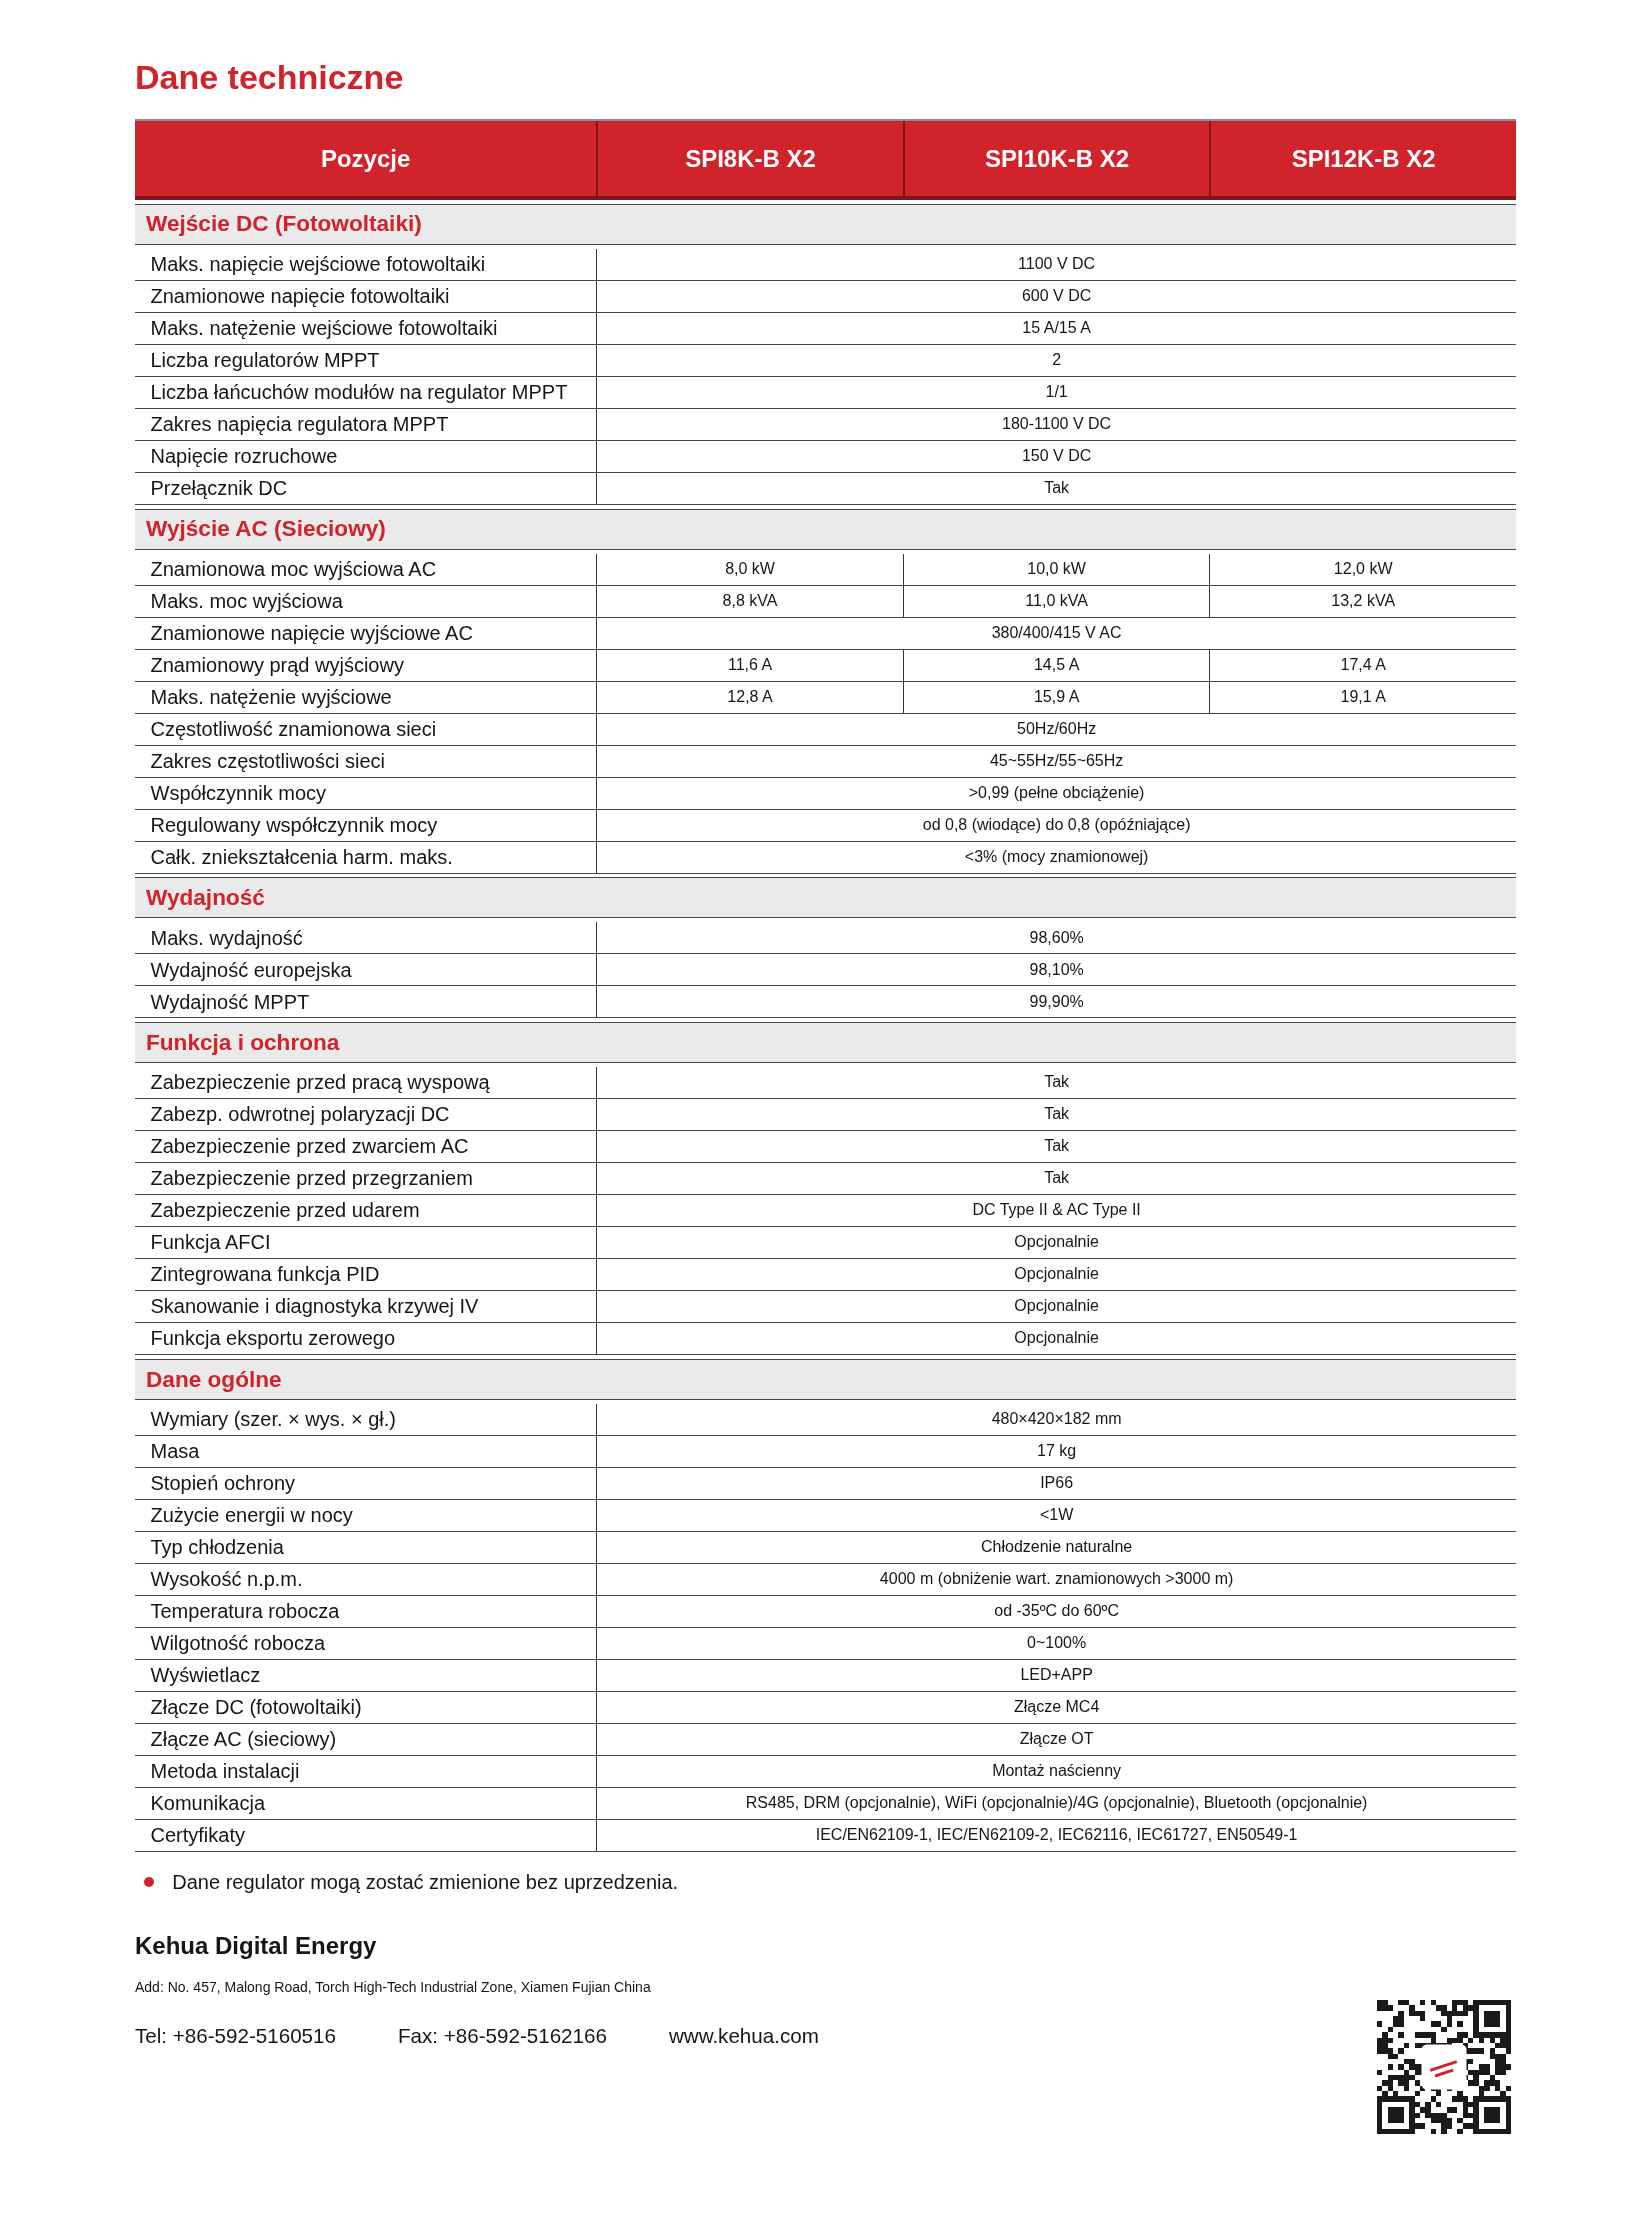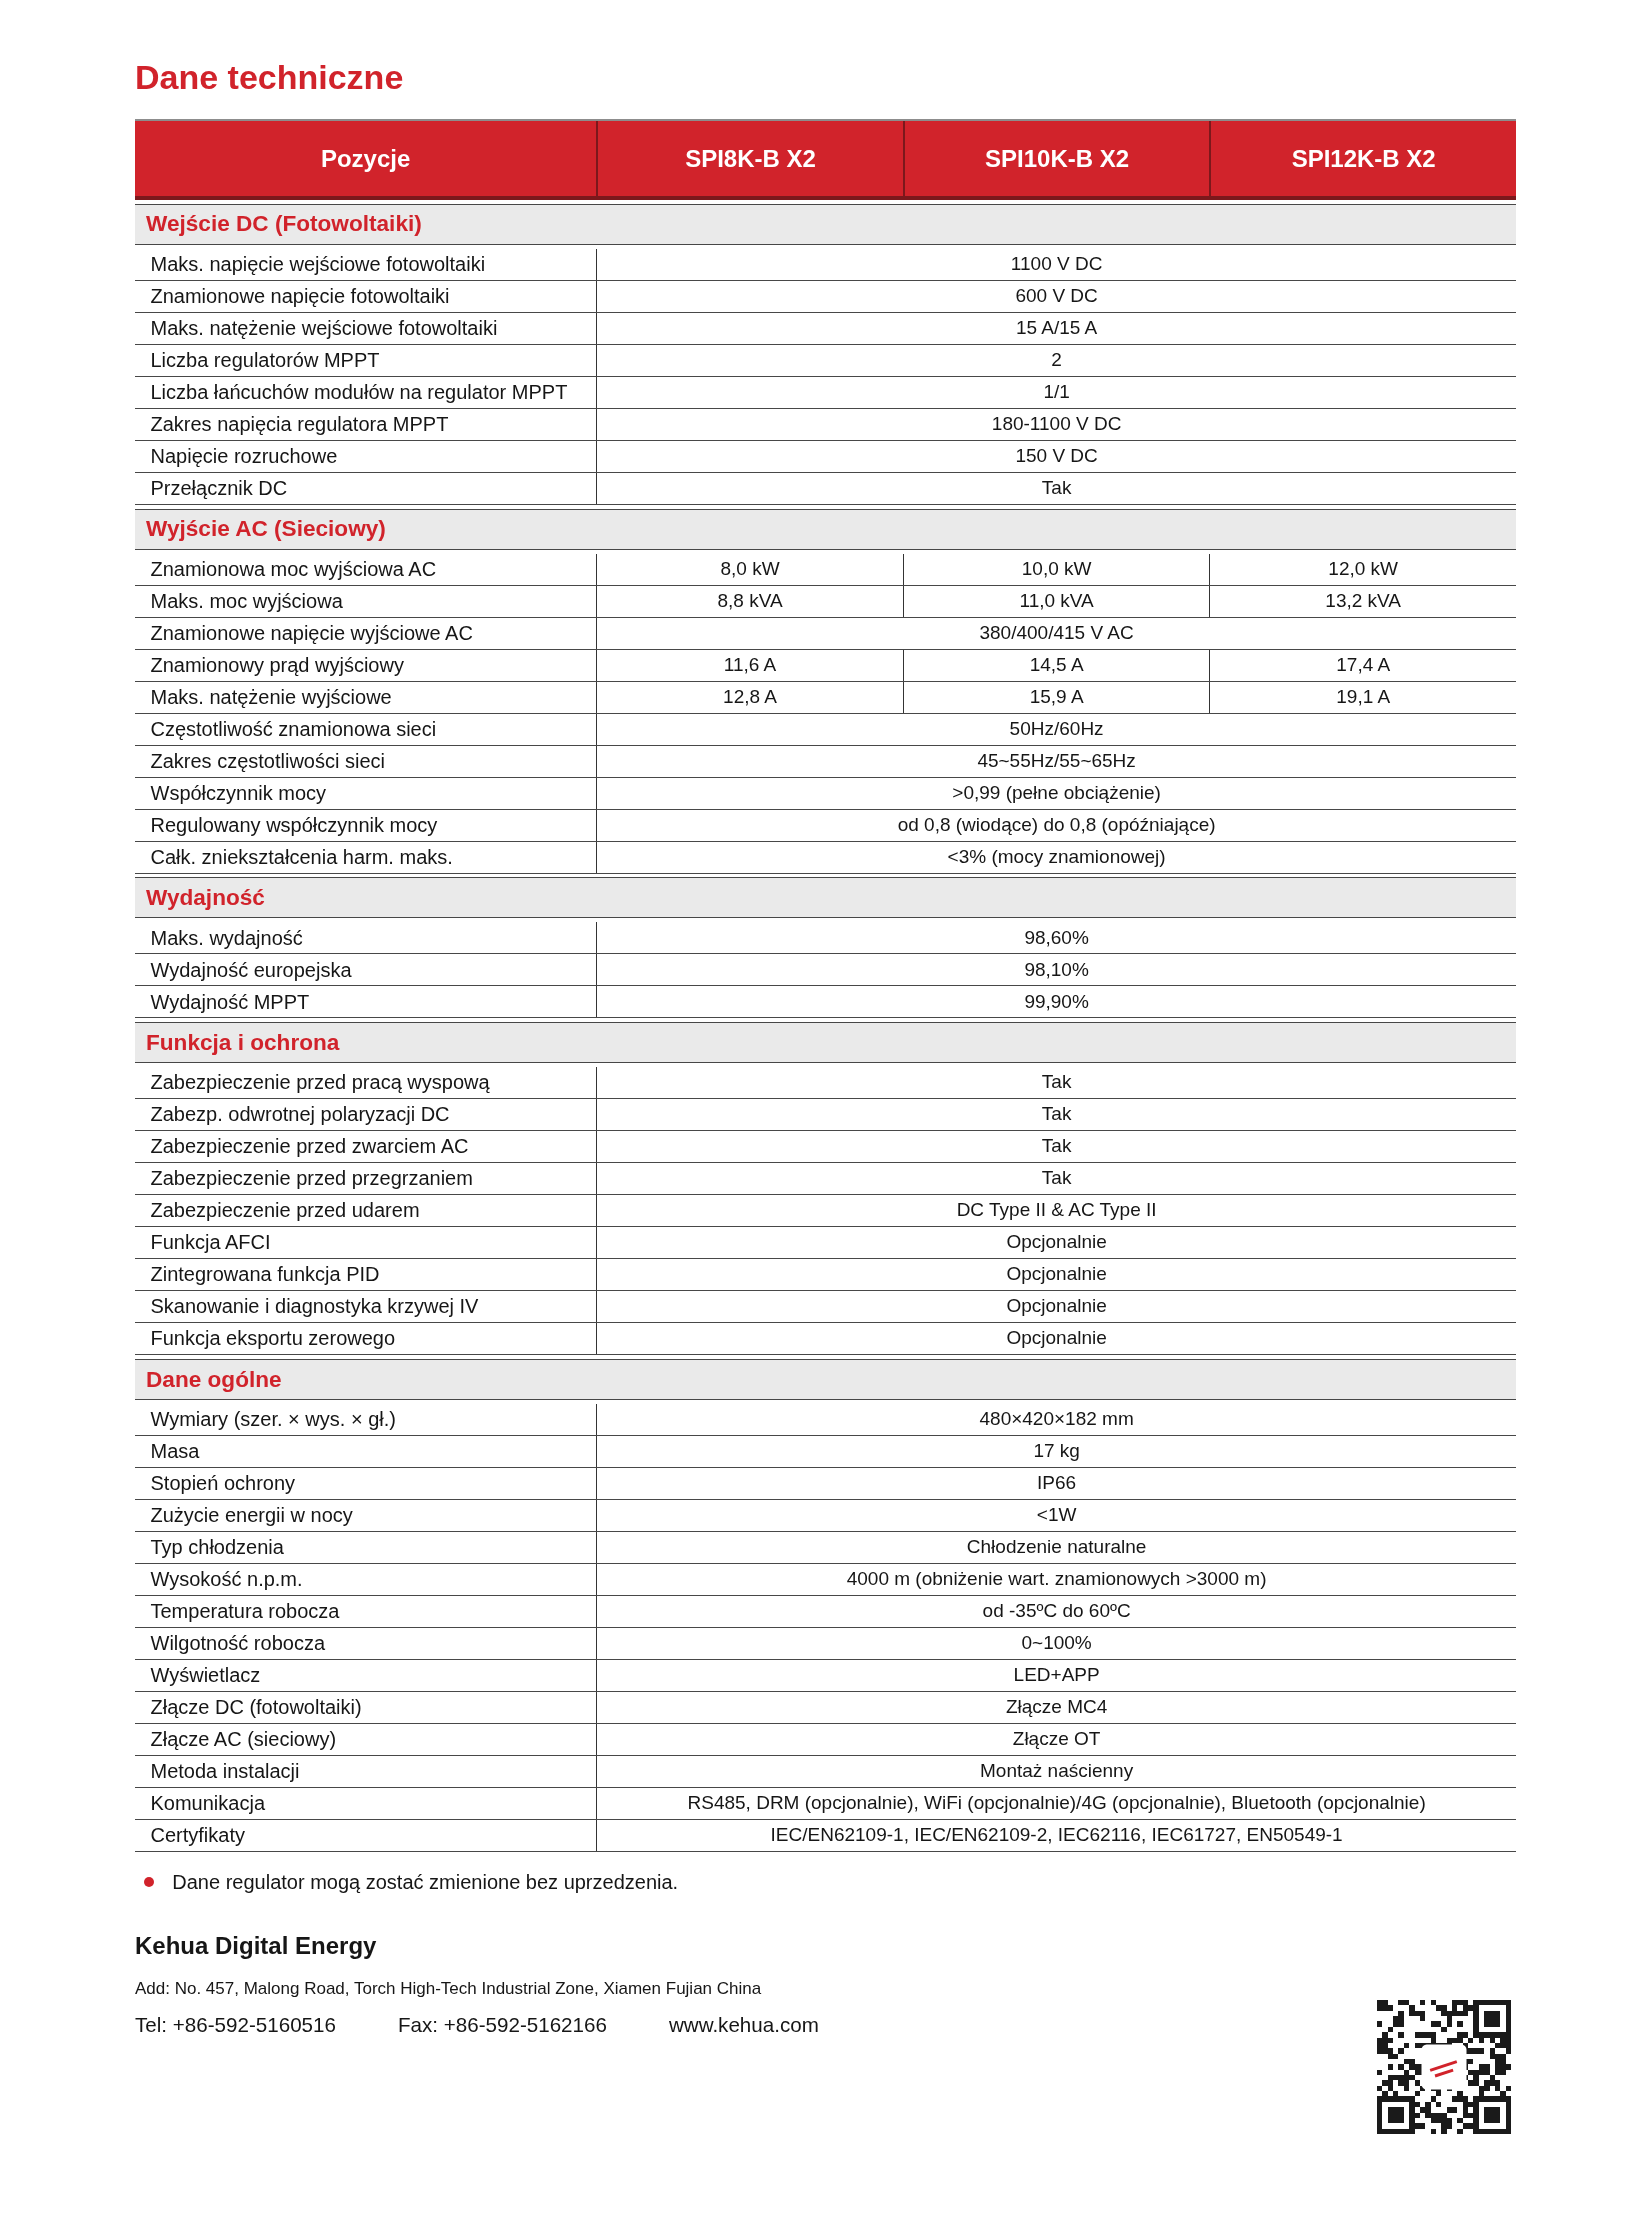--- a/index.html
+++ b/index.html
@@ -93,21 +93,21 @@
     display:flex;
     border-left:1.9px solid var(--vline);
   }
   .row .val{
     flex:1 1 0;
     display:flex;
     align-items:center;
     justify-content:center;
     text-align:center;
     padding:2.6px 5.2px;
-    font-size:19px;
+    font-size:16px;
     line-height:24.5px;
     color:var(--ink);
   }
   .row.three .val + .val{border-left:1.3px solid var(--vline);}
   
   .footnote{
     margin-top:17px;
     display:flex;
     align-items:center;
     font-size:20px;
@@ -116,21 +116,21 @@
   .footnote .bullet{
     flex:none;
     width:10.3px;height:10.3px;
     border-radius:50%;
     background:var(--accent);
     margin:0 18px 0 9px;
   }
   
   .footer{margin-top:37px;}
   .company{font-size:24px;font-weight:bold;margin-bottom:19.3px;}
-  .address{font-size:17px;margin-bottom:14px;}
+  .address{font-size:14px;margin-bottom:29px;}
   .contact{display:flex;font-size:20.6px;}
   .contact .tel{margin-right:46px;}
   .contact .fax{margin-right:62px;margin-left:16px;}
   
   .qr{
     position:absolute;
     left:1377px;
     top:2000px;
     width:134px;
     height:134px;

